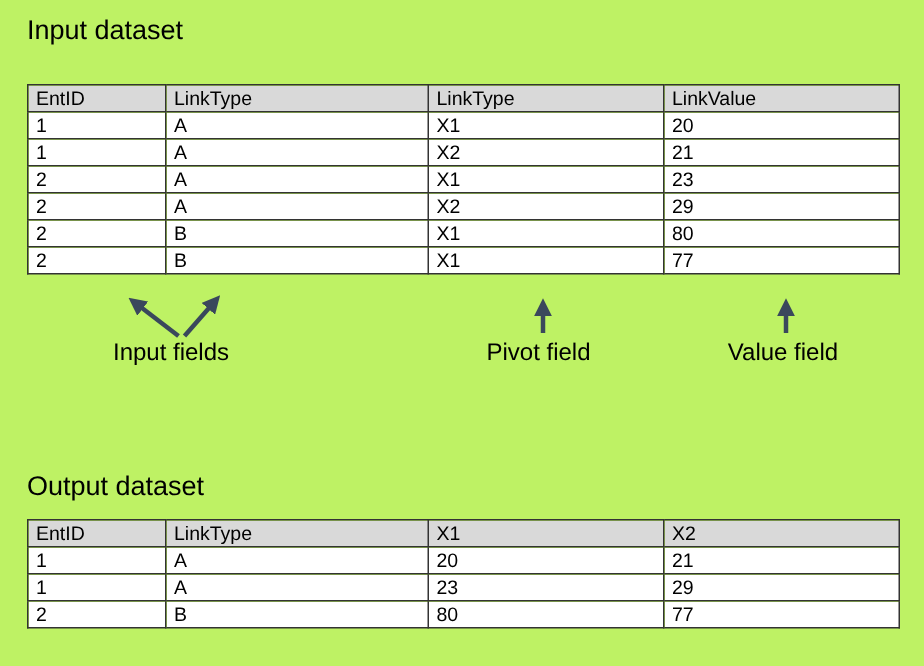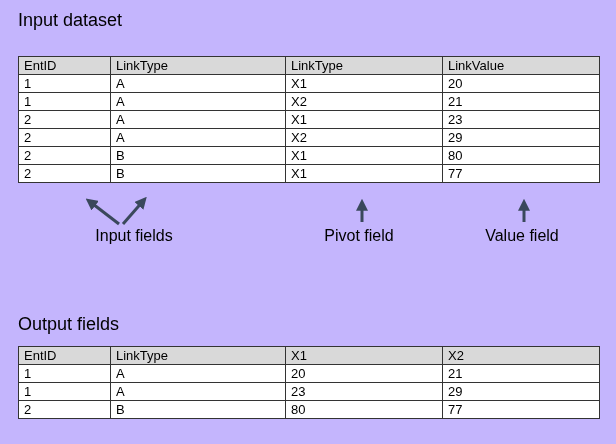--- a/index.html
+++ b/index.html
@@ -4,21 +4,21 @@
 <style>
   html, body {
     margin: 0;
     padding: 0;
     background: #ffffff;
   }
   #canvas {
     position: relative;
     width: 616px;
     height: 444px;
-    background: #c4b5fd;
+    background: #bef264;
     font-family: "Liberation Sans", "DejaVu Sans", sans-serif;
     color: #000000;
     overflow: hidden;
   }
   .section-title {
     position: absolute;
     left: 18px;
     font-size: 18px;
     font-weight: 400;
     color: #000000;
@@ -67,21 +67,21 @@
     pointer-events: none;
   }
   .annot-label {
     position: absolute;
     top: 227px;
     transform: translateX(-50%);
     font-size: 16px;
     color: #000000;
     white-space: nowrap;
   }
-  #input-fields-label { left: 114px; margin-left: 20px; }
+  #input-fields-label { left: 114px; }
   #pivot-field-label  { left: 359px; }
   #value-field-label  { left: 522px; }
 </style>
 </head>
 <body>
 
 <div id="canvas">
 
   <div id="input-title" class="section-title">Input dataset</div>
 
@@ -151,21 +151,21 @@
     <line x1="362" y1="222" x2="362" y2="203" stroke="#3a485c" stroke-width="3" marker-end="url(#ah)"></line>
     <line x1="524" y1="222" x2="524" y2="203" stroke="#3a485c" stroke-width="3" marker-end="url(#ah)"></line>
   </svg>
 
   <div id="input-fields-label" class="annot-label">Input fields</div>
 
   <div id="value-field-label" class="annot-label">Value field</div>
 
   <div id="pivot-field-label" class="annot-label">Pivot field</div>
 
-  <div id="output-title" class="section-title">Output fields</div>
+  <div id="output-title" class="section-title">Output dataset</div>
 
   <table id="output-table" class="data-table" data-table="output_section.table">
     <colgroup>
       <col style="width:92px">
         <col style="width:175px">
         <col style="width:157px">
         <col style="width:157px">
     </colgroup>
   <thead>
         <tr>

